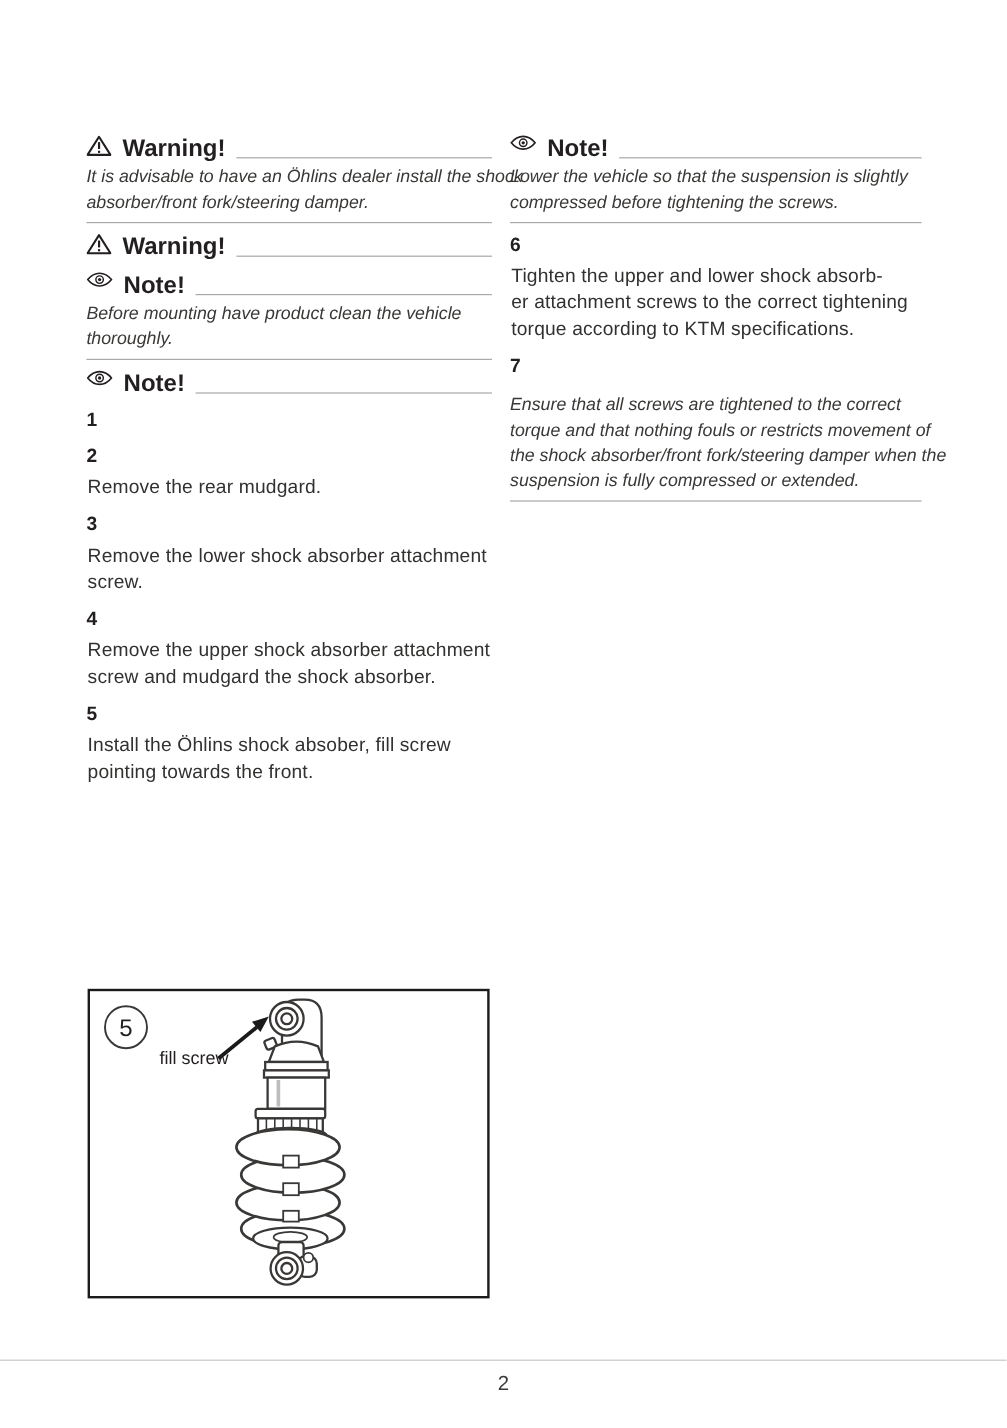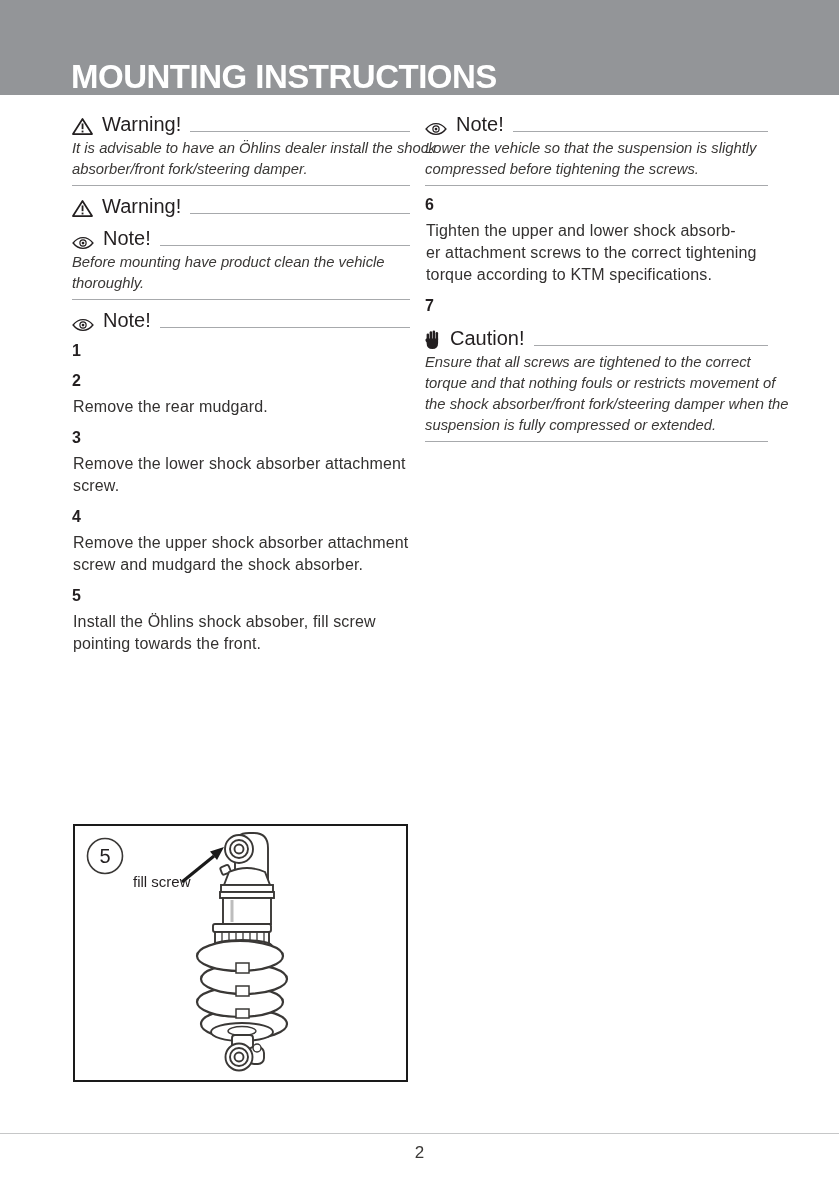--- a/index.html
+++ b/index.html
@@ -29,22 +29,22 @@
 
   
   .col { position: absolute; top: 112px; }
   .col-left  { left: 72px;  width: 338px; }
   .col-right { left: 425px; width: 343px; }
 
   
   .advisory { margin-bottom: 8px; }
   .advisory.tight { margin-bottom: 6px; }
   .adv-head {
-    display: flex; align-items: flex-end; gap: 9px;
-    font-size: 20px; font-weight: normal; line-height: 24px;
+    display: flex; align-items: flex-start; gap: 9px;
+    font-size: 20px; font-weight: bold; line-height: 24px;
     color: #231f20; white-space: nowrap;
   }
   .adv-head .icon { display: inline-flex; flex: 0 0 auto; }
   .head-rule {
     flex: 1 1 auto; height: 1px; background: #a7a9ac;
     align-self: flex-end; margin-bottom: 4px; min-width: 20px;
   }
   .adv-text {
     margin: 0;
     font-style: italic; font-size: 14.8px; line-height: 21px;
@@ -83,23 +83,20 @@
   .page-num {
     position: absolute; top: 1143px; left: 0; width: 839px;
     text-align: center; font-size: 17px; color: #3a3836;
   }
 </style>
 </head>
 <body>
 
 <div class="page">
 
-  <div class="header-band">
-    <h1 class="header-title">MOUNTING INSTRUCTIONS</h1>
-  </div>
 
   <div class="col col-left">
 
     <section class="advisory">
       <div class="adv-head">
         <span class="icon">
           <svg width="21" height="19" viewBox="0 0 22 19">
               <path d="M11 1.6 L21 17.4 L1 17.4 Z" fill="none" stroke="#231f20" stroke-width="1.8" stroke-linejoin="round"></path>
               <rect x="10.1" y="6.3" width="1.9" height="6" fill="#231f20"></rect>
               <rect x="10.1" y="13.8" width="1.9" height="1.9" fill="#231f20"></rect>
@@ -206,36 +203,20 @@
         <p class="step-text">Tighten the upper and lower shock absorb-
 er attachment screws to the correct tightening
 torque according to KTM specifications.</p>
       </section>
       <section class="step">
         <div class="step-num">7</div>
       </section>
     </div>
 
     <section class="advisory" style="margin-top:4px;">
-      <div class="adv-head">
-        <span class="icon">
-          <svg width="16" height="20" viewBox="0 0 16 20">
-              <g fill="#231f20">
-                <rect x="1.6" y="3.4" width="2.5" height="8" rx="1.25"></rect>
-                <rect x="4.6" y="1.2" width="2.5" height="9.5" rx="1.25"></rect>
-                <rect x="7.6" y="0.6" width="2.5" height="10" rx="1.25"></rect>
-                <rect x="10.6" y="2" width="2.5" height="9" rx="1.25"></rect>
-                <path d="M1.6 8.5 h11.5 v4.5 q0 6 -5.75 6 q-5.75 0 -5.75 -6 z"></path>
-                <path d="M2.2 12.5 q-2.6 -1.6 -1.4 -3.4 q1 -1.3 2.6 -0.2 l1.2 1.4 z"></path>
-              </g>
-            </svg>
-        </span>
-        <span>Caution!</span>
-        <span class="head-rule"></span>
-      </div>
       <p class="adv-text">Ensure that all screws are tightened to the correct
 torque and that nothing fouls or restricts movement of
 the shock absorber/front fork/steering damper when the
 suspension is fully compressed or extended.</p>
     </section>
   </div>
 
   <div class="figure-box">
     <svg viewBox="0 0 331 254">
       <g stroke="#3a3836" stroke-width="1.9" fill="#ffffff">

